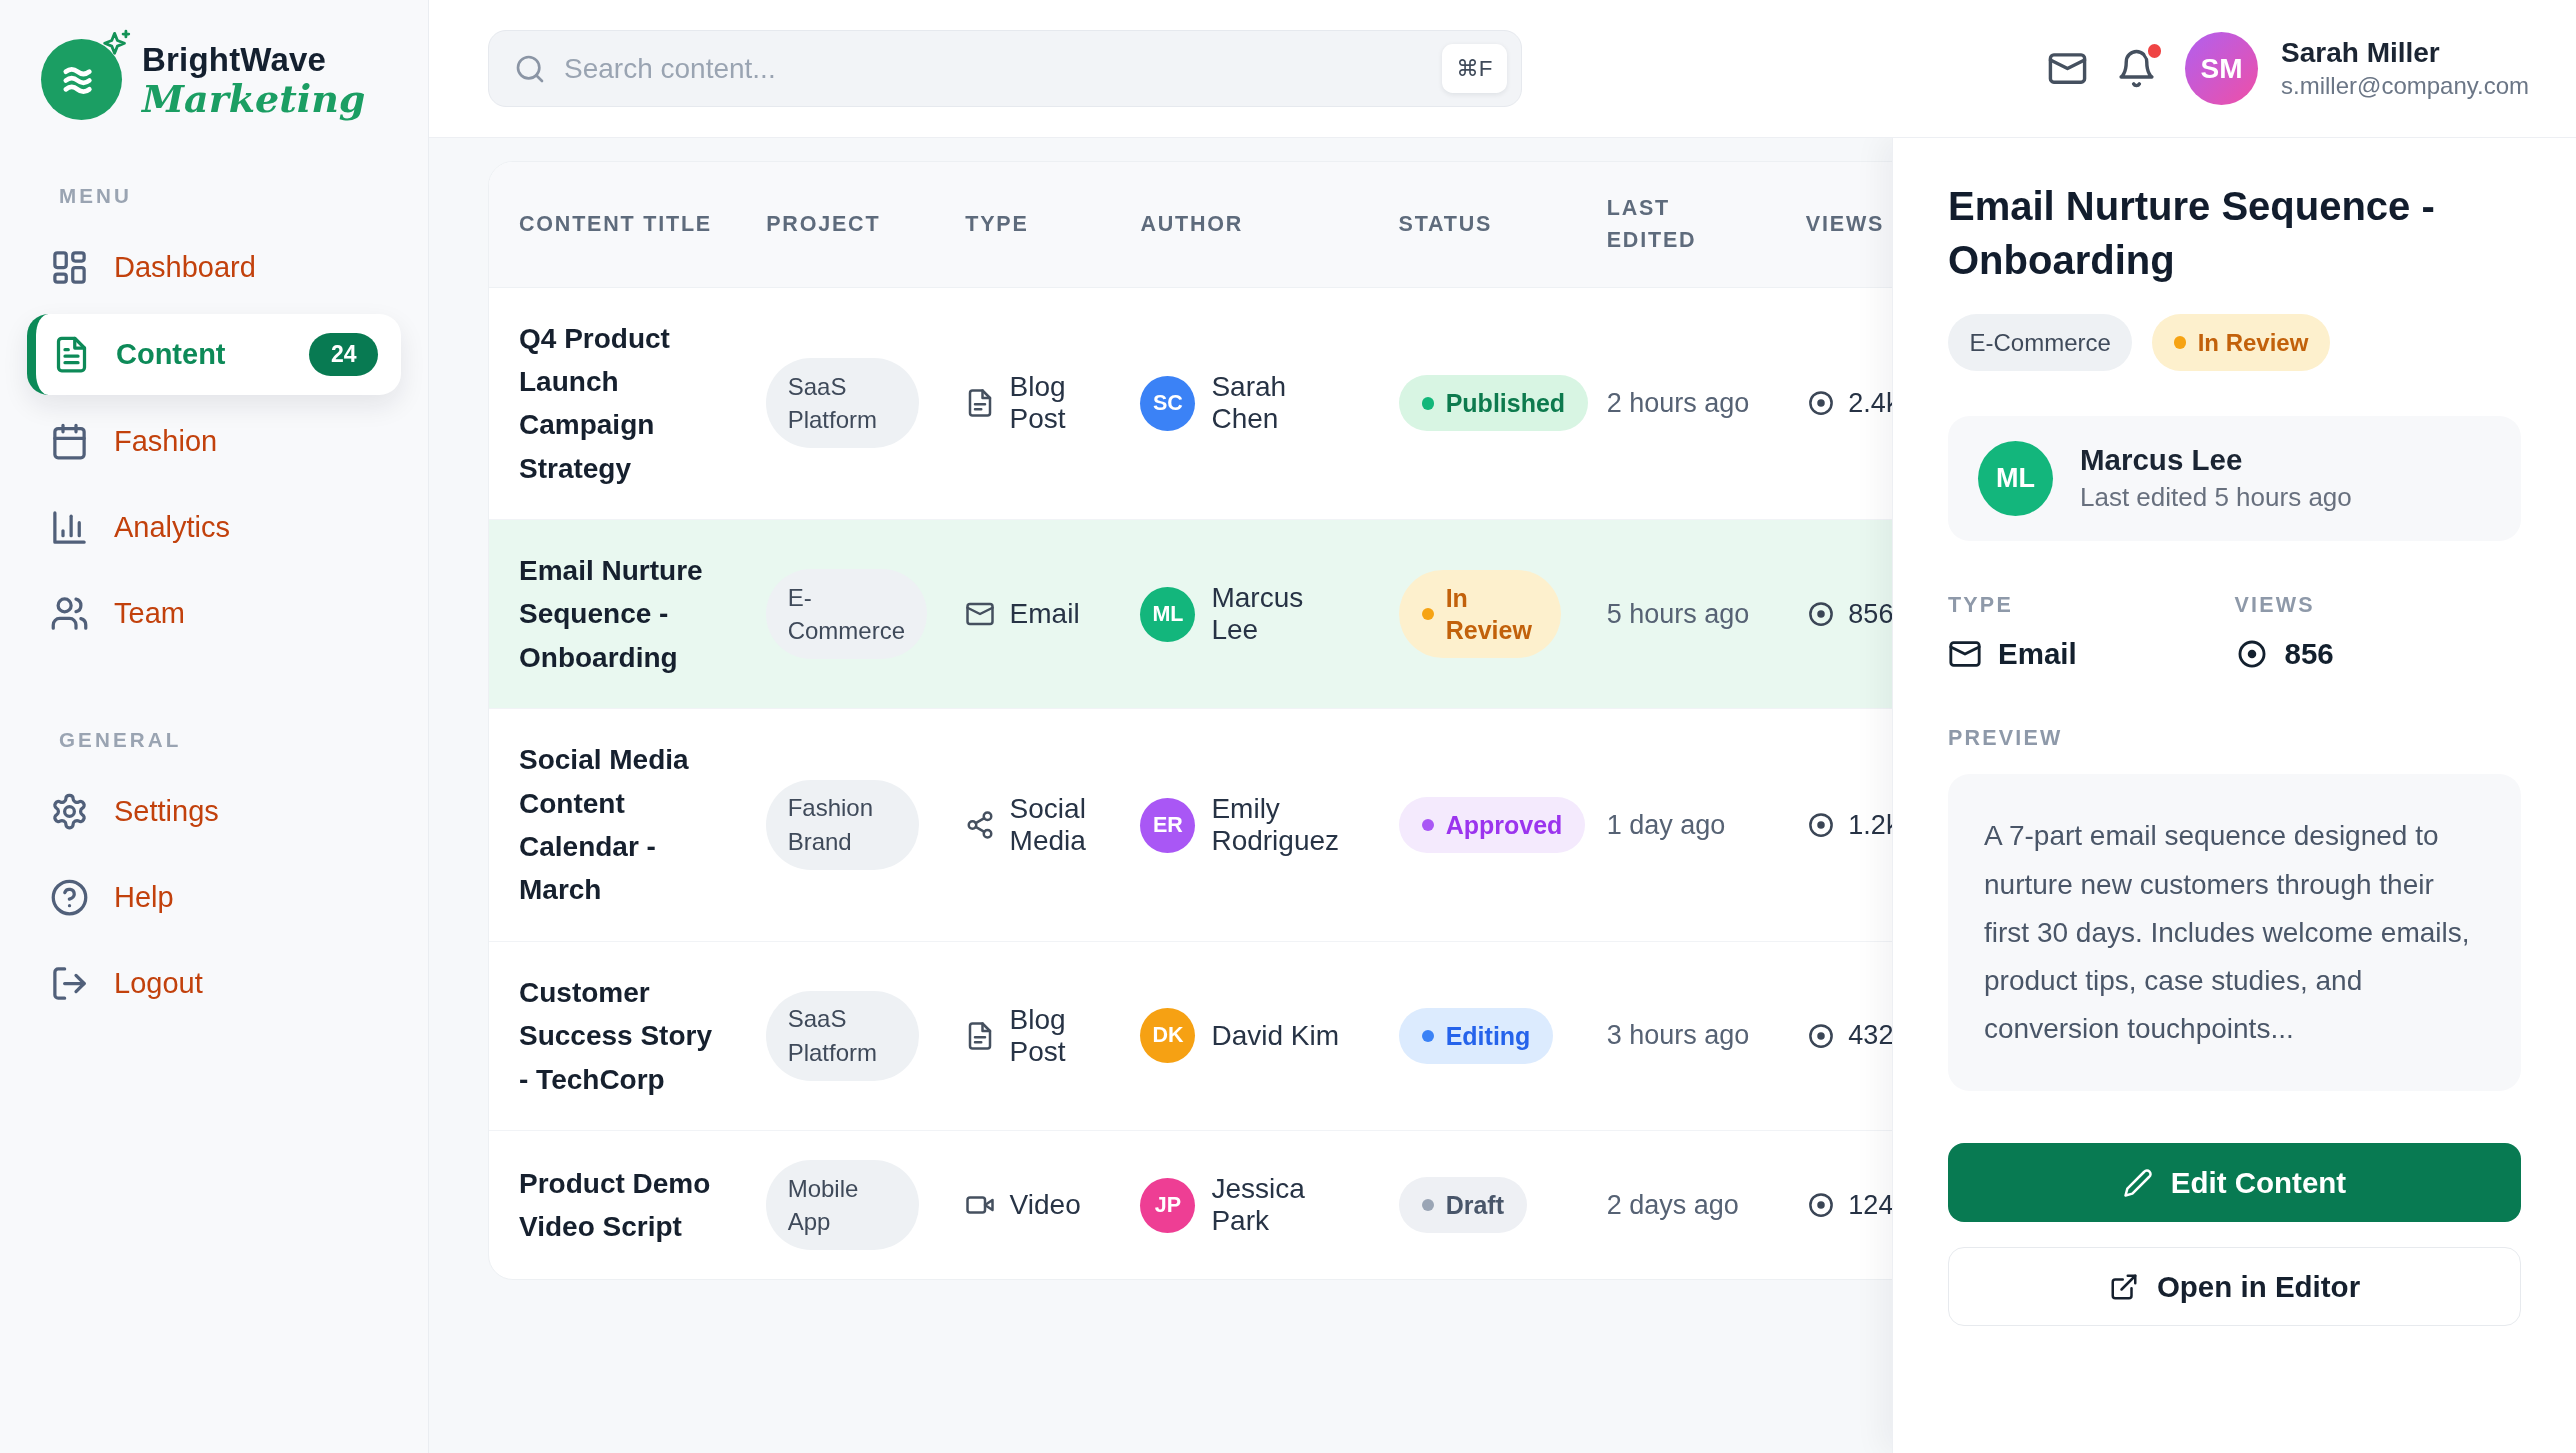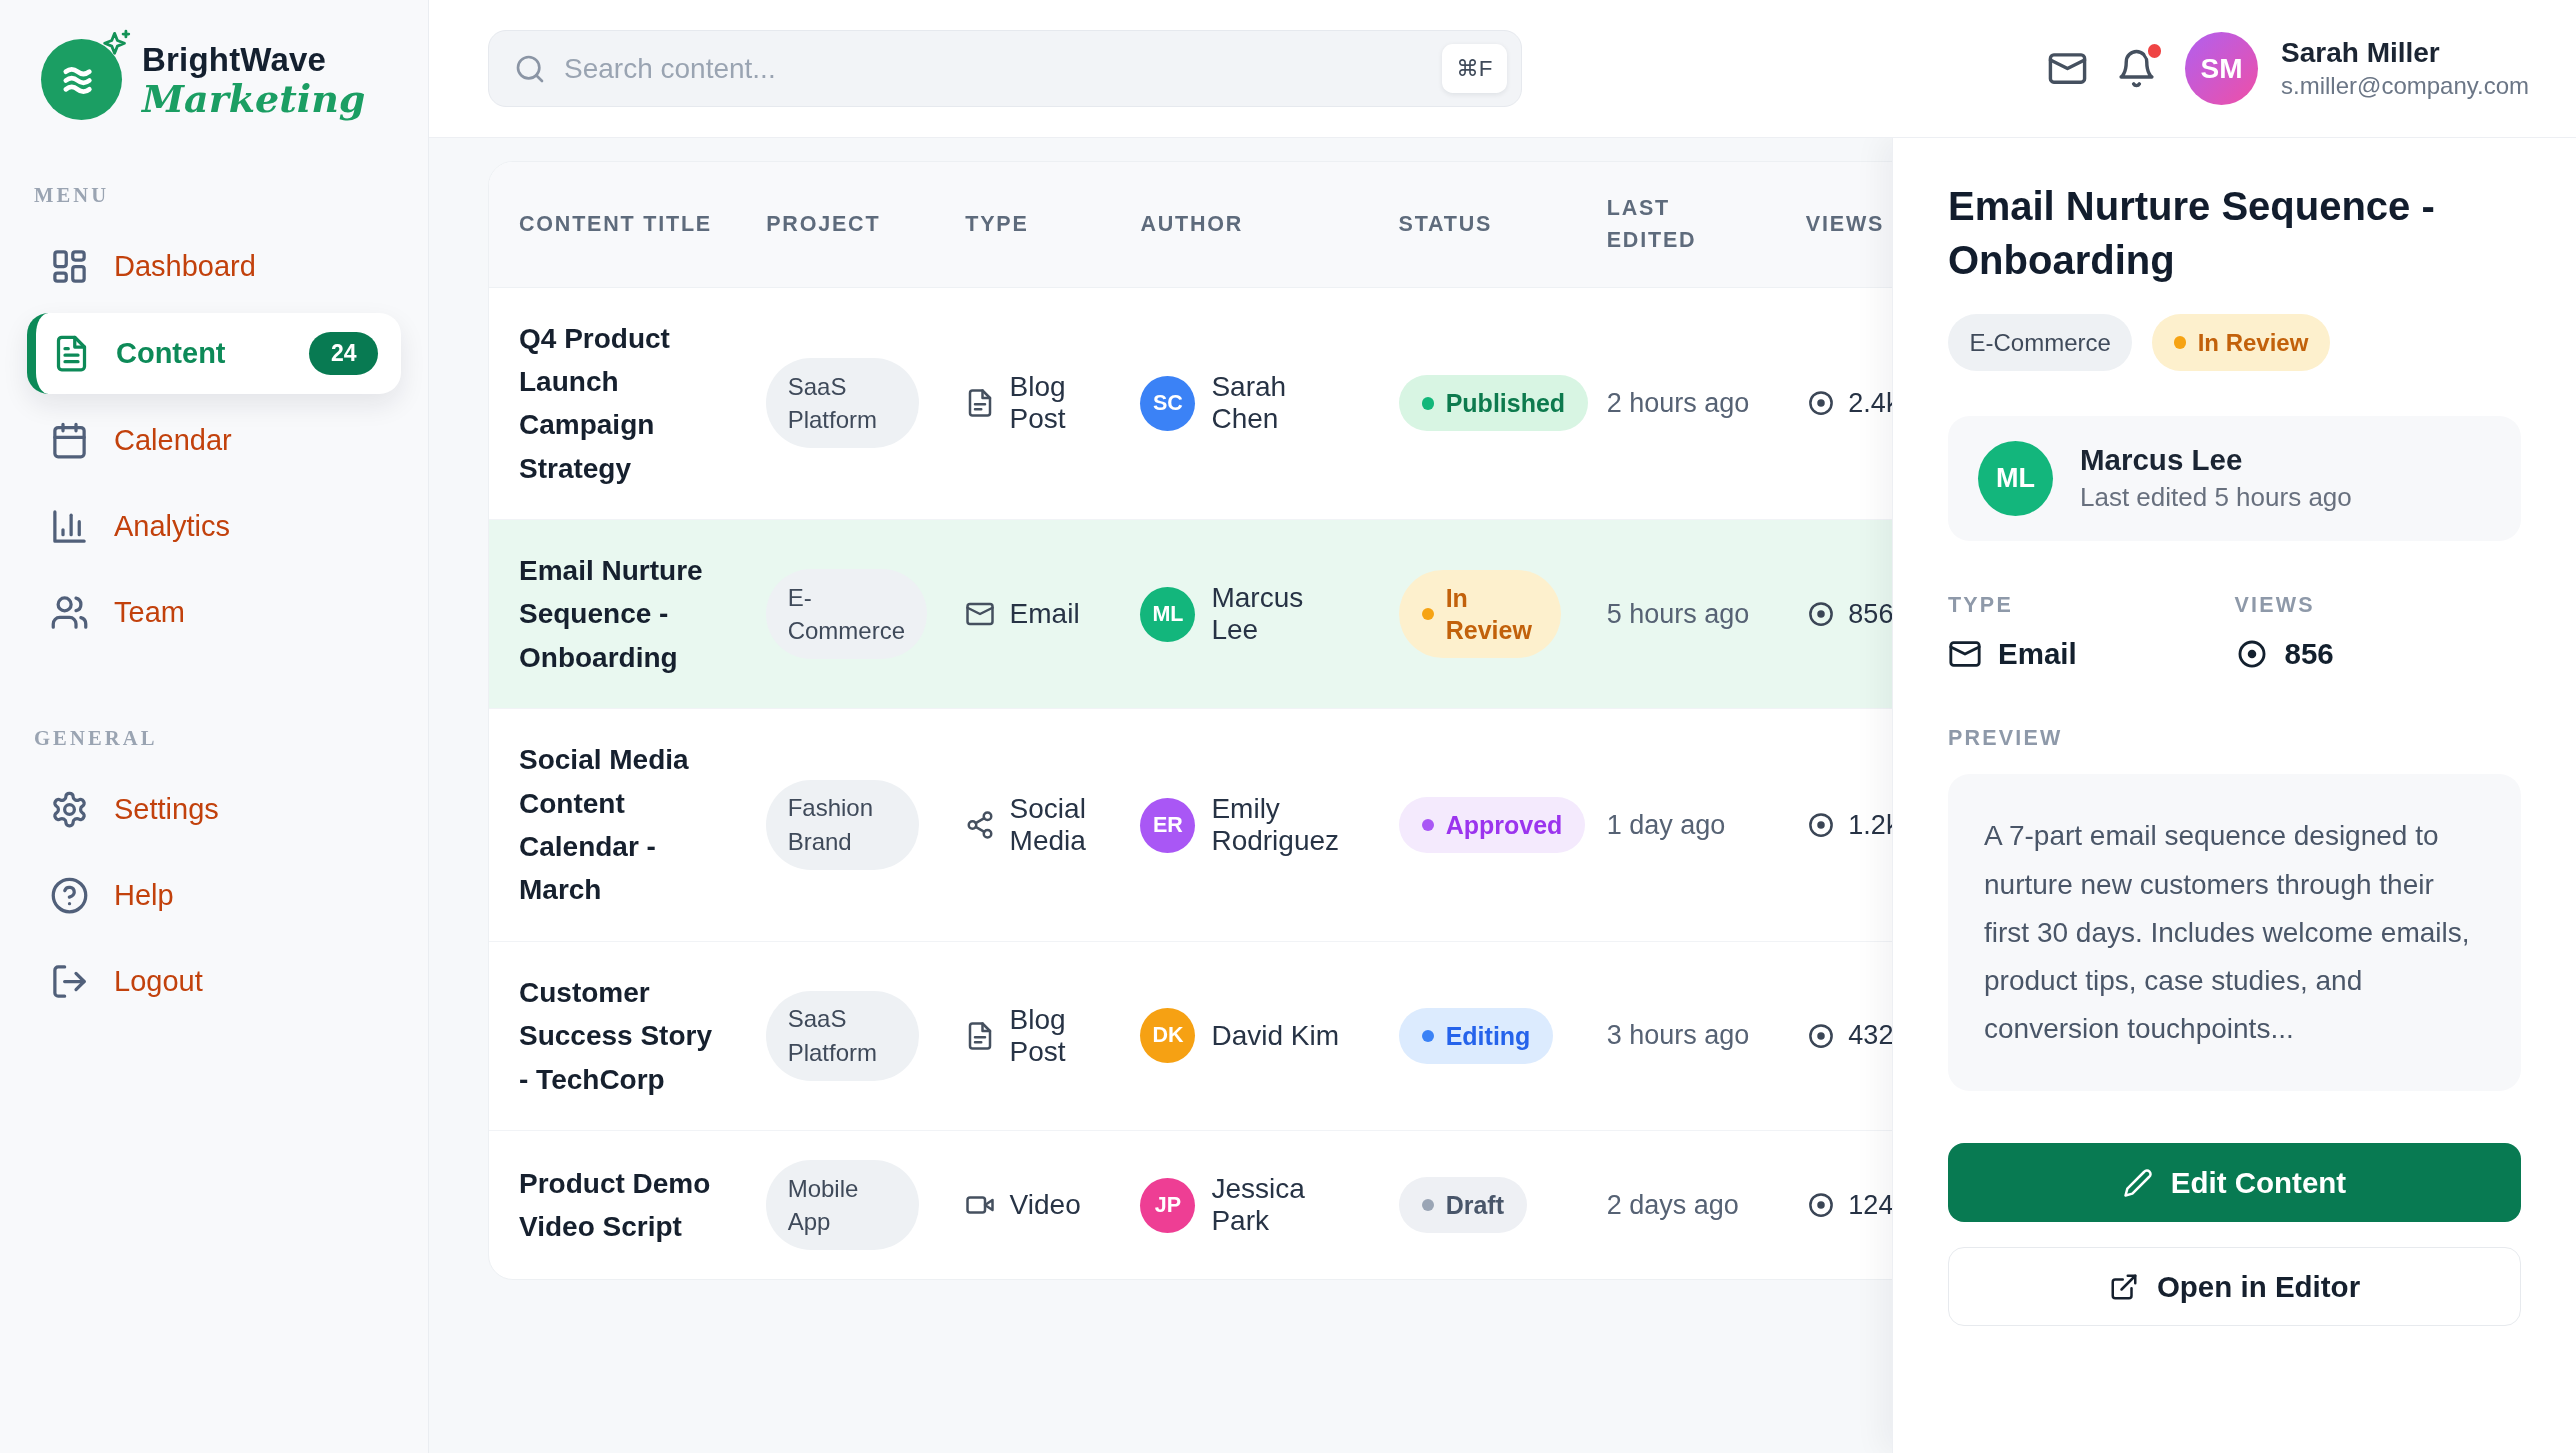--- a/index.html
+++ b/index.html
@@ -20,21 +20,21 @@
   .logo-row { display:flex; align-items:center; gap:19.7px; padding-left:14.3px; }
   .logo-badge {
     position:relative; width:81px; height:81px; border-radius:50%;
     background:#1b9e63; display:flex; align-items:center; justify-content:center;
     flex:0 0 auto;
   }
   .logo-badge .waves { width:47px; height:47px; color:#fff; }
   .logo-badge .sparkle { position:absolute; top:-12.5px; right:-10.7px; width:34px; height:34px; color:#149257; }
   .brand-name { font-size:33px; font-weight:700; color:#14202f; letter-spacing:0.2px; }
   .brand-tagline { font-family:"DejaVu Serif",serif; font-style:italic; font-weight:600; font-size:38px; color:#1b9e63; margin-top:1.8px; line-height:1; }
-  .section-label { margin:64px 0 16px 7px; font-size:20.6px; font-weight:700; letter-spacing:3.1px; color:#9aa4b2;font-family:Liberation Serif, serif; }
+  .section-label { margin:64px 0 16px 32px; font-size:20.6px; font-weight:700; letter-spacing:3.1px; color:#9aa4b2; }
   .section-label.general { margin-top:72px; }
   .nav-item {
     display:flex; align-items:center; gap:25px; height:86px;
     padding:0 23px; border-radius:21.5px; cursor:pointer;
     color:#c2410c; font-size:29px; font-weight:500;
   }
   .nav-item .nv-icon { width:39px; height:39px; color:#51607a; flex:0 0 auto; }
   .nav-item.active {
     background:#fff; border-left:9px solid #0c8a58; padding-left:16px;
     color:#0d8a58; font-weight:700; height:81px; margin:3.6px 0;
@@ -202,21 +202,21 @@
           <path d="M8 13h8M8 17h8M8 9h2"></path>
       </svg>
       <span>Content</span>
       <span class="nav-badge">24</span>
     </div>
     <div class="nav-item">
       <svg class="nv-icon" viewBox="0 0 24 24" fill="none" stroke="currentColor" stroke-width="2" stroke-linecap="round" stroke-linejoin="round">
         <rect x="3" y="4" width="18" height="18" rx="2"></rect>
           <path d="M16 2v4M8 2v4M3 10h18"></path>
       </svg>
-      <span>Calendar</span>
+      <span>Fashion</span>
     </div>
     <div class="nav-item">
       <svg class="nv-icon" viewBox="0 0 24 24" fill="none" stroke="currentColor" stroke-width="2" stroke-linecap="round" stroke-linejoin="round">
         <path d="M3 3v18h18"></path>
           <path d="M18 17V9"></path>
           <path d="M13 17V5"></path>
           <path d="M8 17v-3"></path>
       </svg>
       <span>Analytics</span>
     </div>

